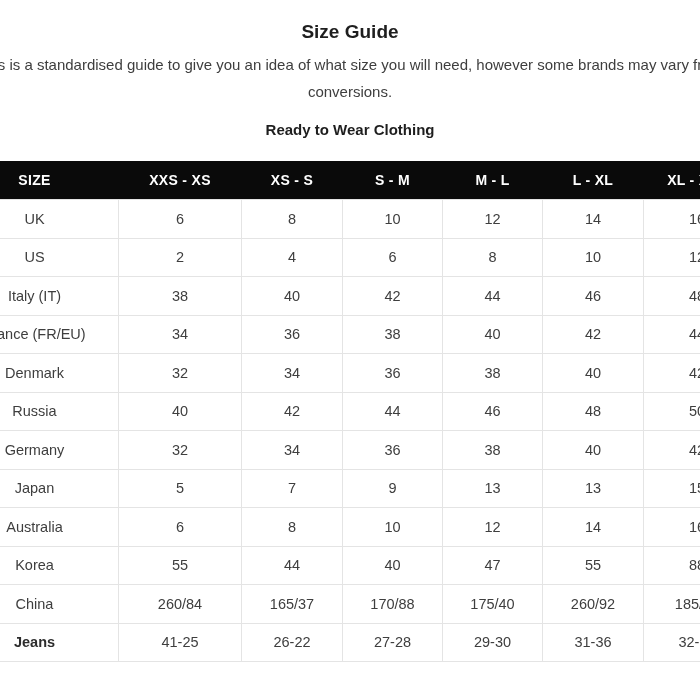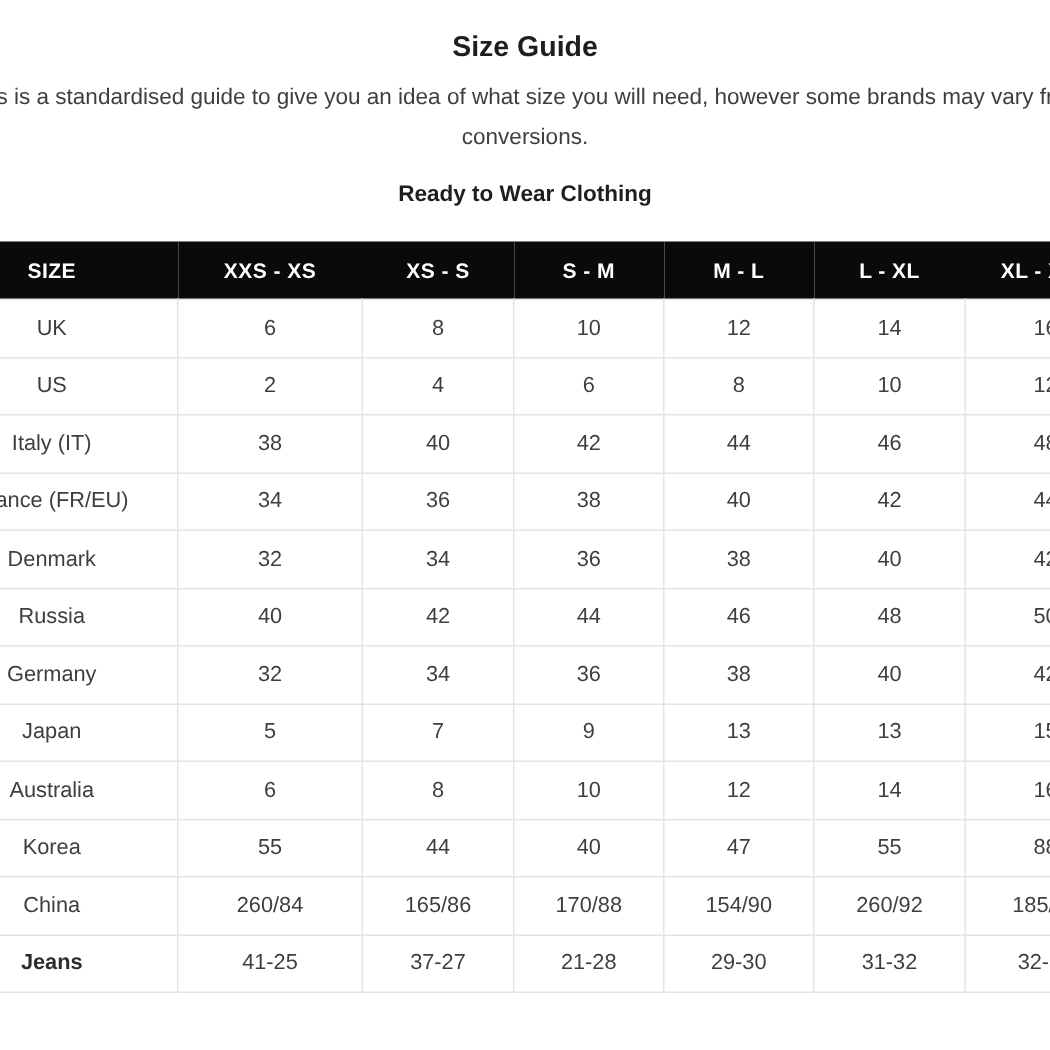--- a/index.html
+++ b/index.html
@@ -170,31 +170,31 @@
           <td>55</td>
           <td>44</td>
           <td>40</td>
           <td>47</td>
           <td>55</td>
           <td>88</td>
         </tr>
         <tr>
           <td class="label">China</td>
           <td>260/84</td>
-          <td>165/86</td>
+          <td>165/37</td>
           <td>170/88</td>
-          <td>154/90</td>
+          <td>175/40</td>
           <td>260/92</td>
           <td>185/94</td>
         </tr>
         <tr class="bold">
           <td class="label">Jeans</td>
           <td>41-25</td>
-          <td>37-27</td>
-          <td>21-28</td>
+          <td>26-22</td>
+          <td>27-28</td>
           <td>29-30</td>
-          <td>31-32</td>
+          <td>31-36</td>
           <td>32-33</td>
         </tr>
       </tbody>
   </table>
 
 </div>
 
 </body></html>

